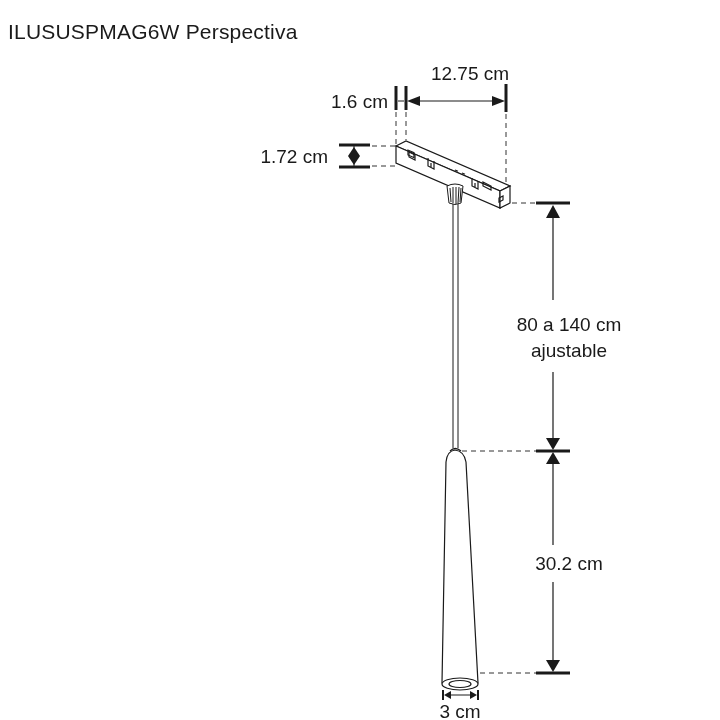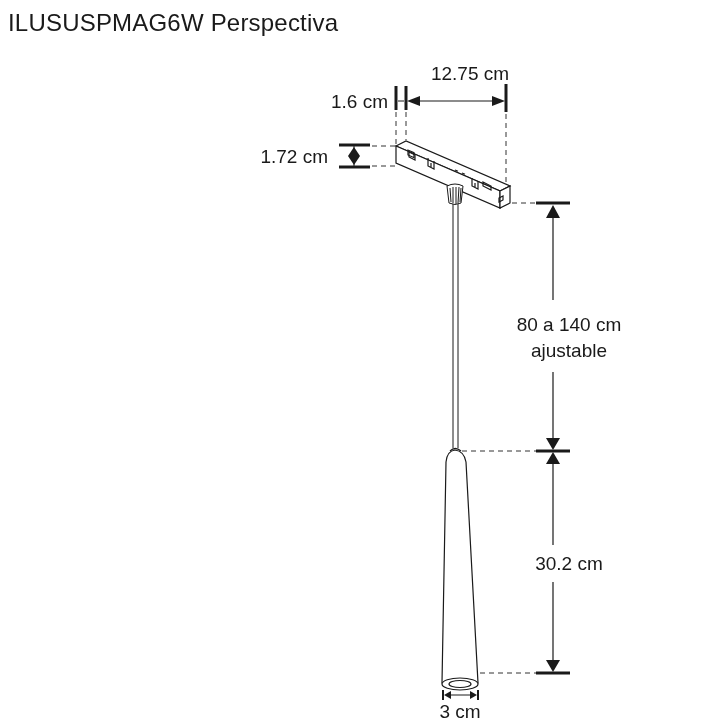--- a/index.html
+++ b/index.html
@@ -1,18 +1,18 @@
 <!DOCTYPE html>
 <html><head>
 <meta charset="utf-8">
 <style>
   html, body { margin:0; padding:0; background:#ffffff; }
   body { width:720px; height:720px; position:relative; overflow:hidden;
          font-family: "Liberation Sans", "DejaVu Sans", sans-serif; color:#1a1a1a; }
-  .title { position:absolute; left:8px; top:9px; font-size:24px; letter-spacing:0.2px; }
+  .title { position:absolute; left:8px; top:20px; font-size:21px; letter-spacing:0.2px; }
   svg { position:absolute; left:0; top:0; }
   .lbl { font-family: "Liberation Sans", "DejaVu Sans", sans-serif; font-size:19px; fill:#1a1a1a; }
   .stroke { stroke:#1a1a1a; fill:none; }
   .dash { stroke:#333; stroke-width:1; stroke-dasharray:5,4; fill:none; }
 </style>
 </head>
 <body>
 
 <div class="title">ILUSUSPMAG6W Perspectiva</div>
 

